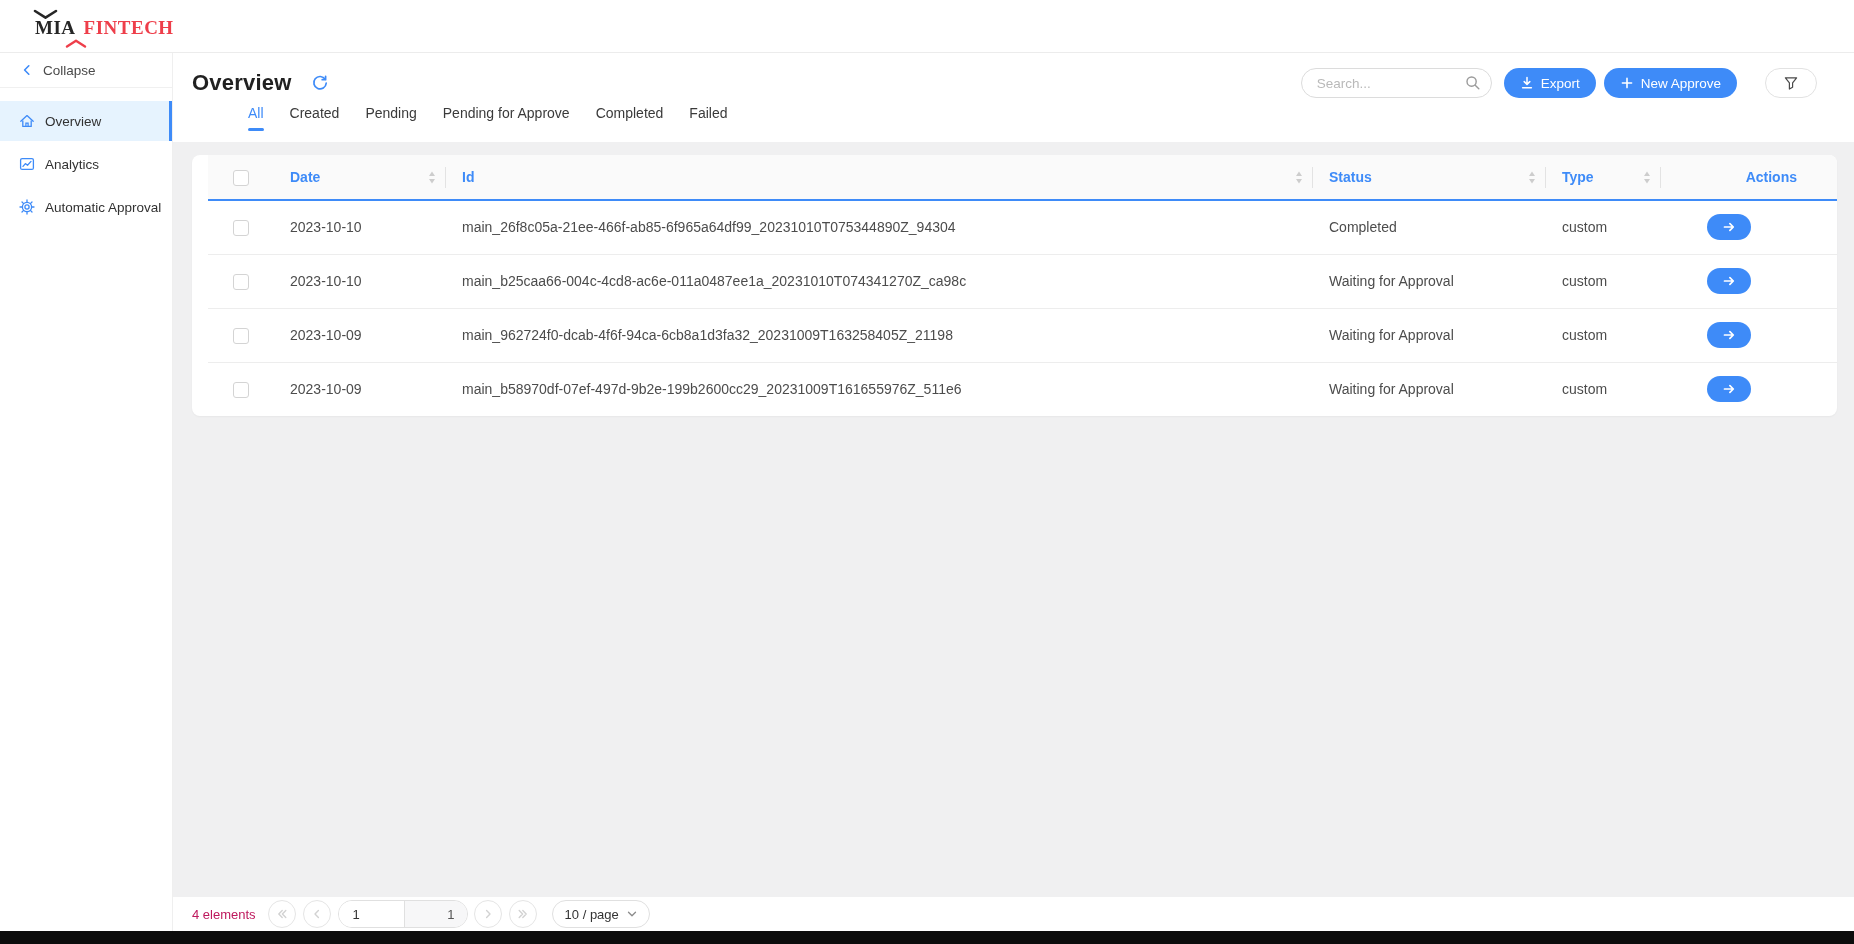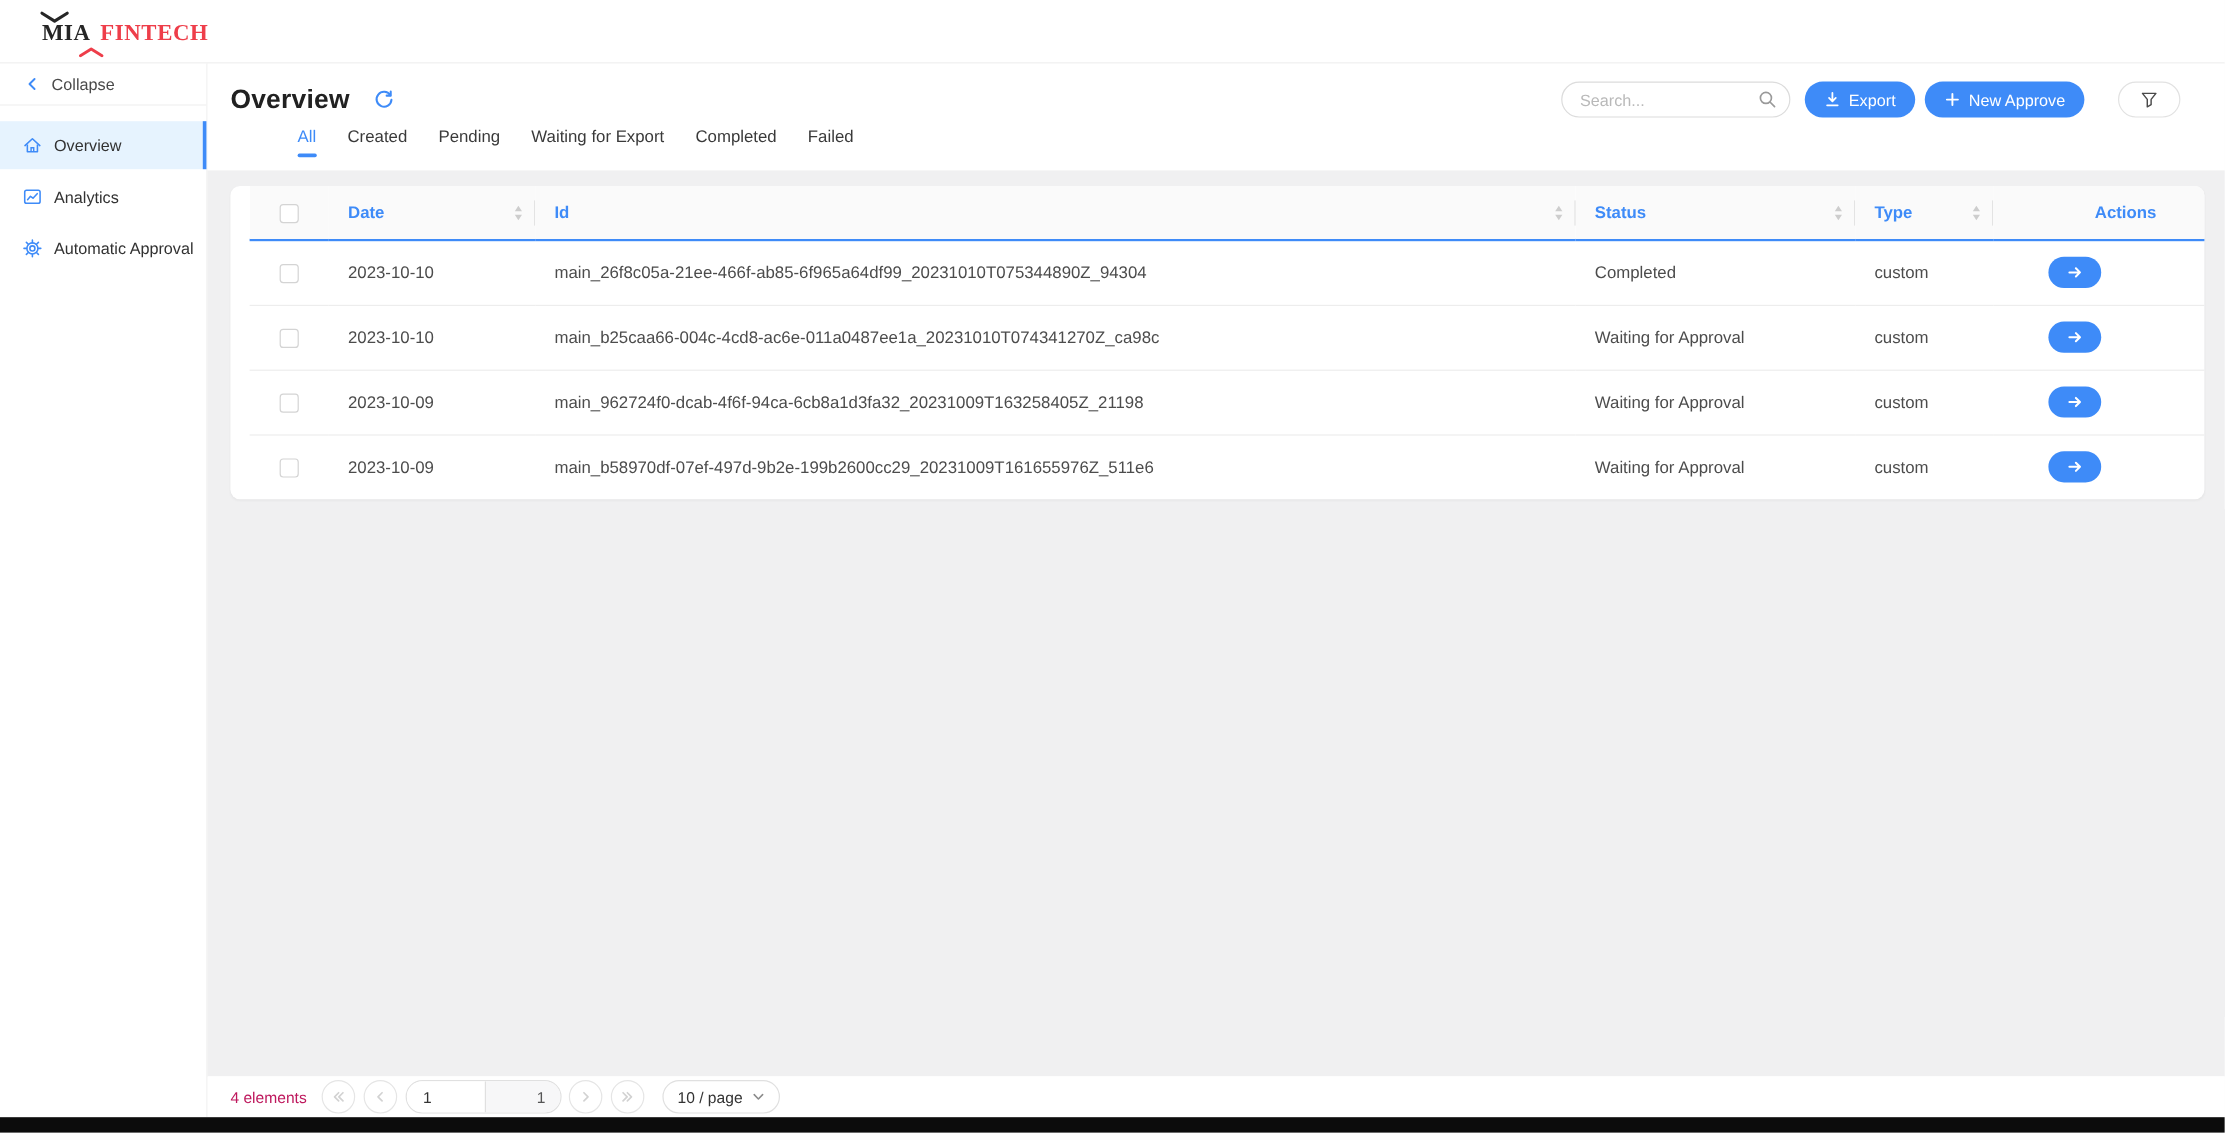--- a/index.html
+++ b/index.html
@@ -179,21 +179,21 @@
               <svg width="16" height="16" viewBox="0 0 16 16">
                   <path d="M2.4 2.8 H13.6 L9.6 7.8 V12.2 L6.4 14 V7.8 Z" fill="none" stroke="#4a4a4a" stroke-width="1.2" stroke-linejoin="round"></path>
                 </svg>
             </button>
           </div>
         </div>
         <div class="tabs">
             <div class="tab active"><span>All</span></div>
             <div class="tab"><span>Created</span></div>
             <div class="tab"><span>Pending</span></div>
-            <div class="tab"><span>Waiting for Export</span></div>
+            <div class="tab"><span>Pending for Approve</span></div>
             <div class="tab"><span>Completed</span></div>
             <div class="tab"><span>Failed</span></div>
           </div>
       </div>
 
       <div class="content">
         <div class="card">
           <table>
             <colgroup>
               <col style="width:66px">

